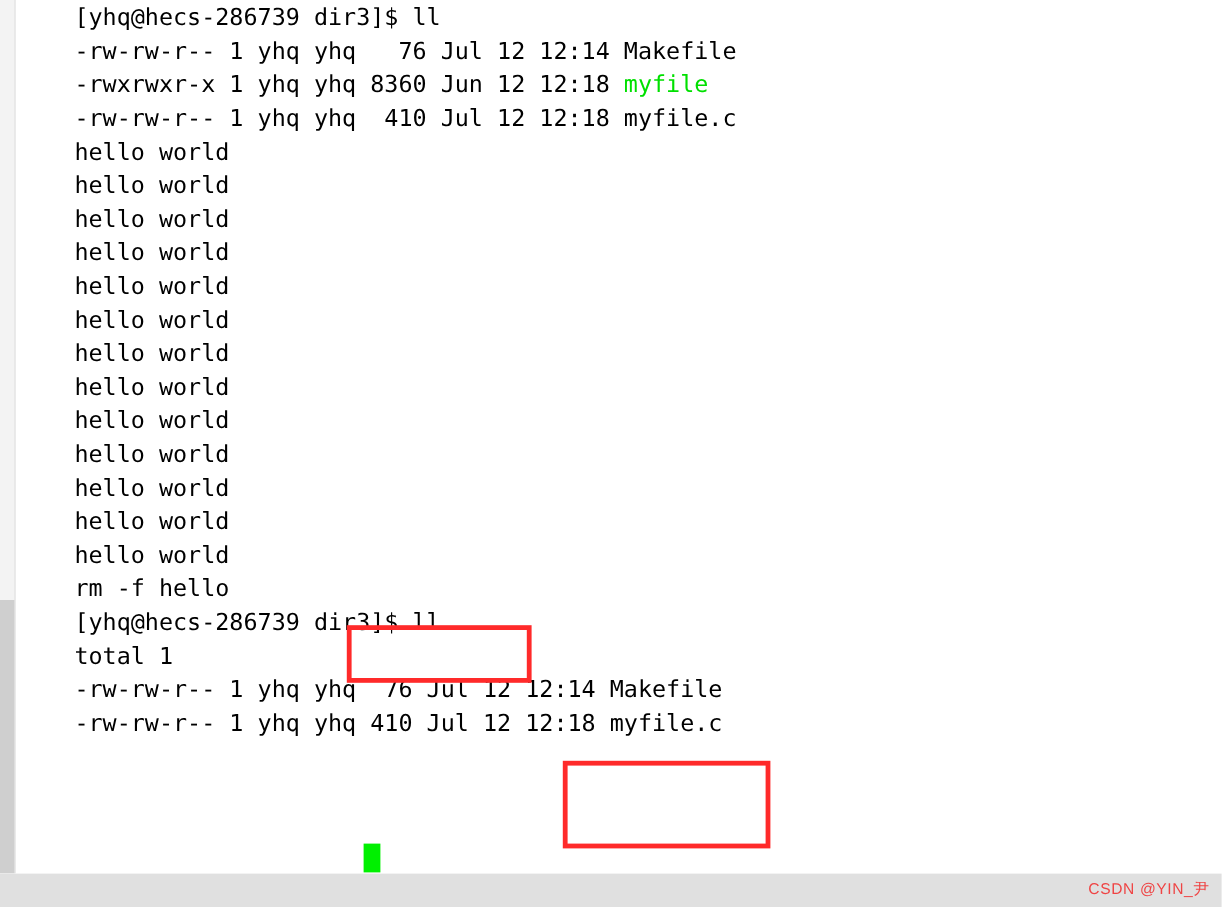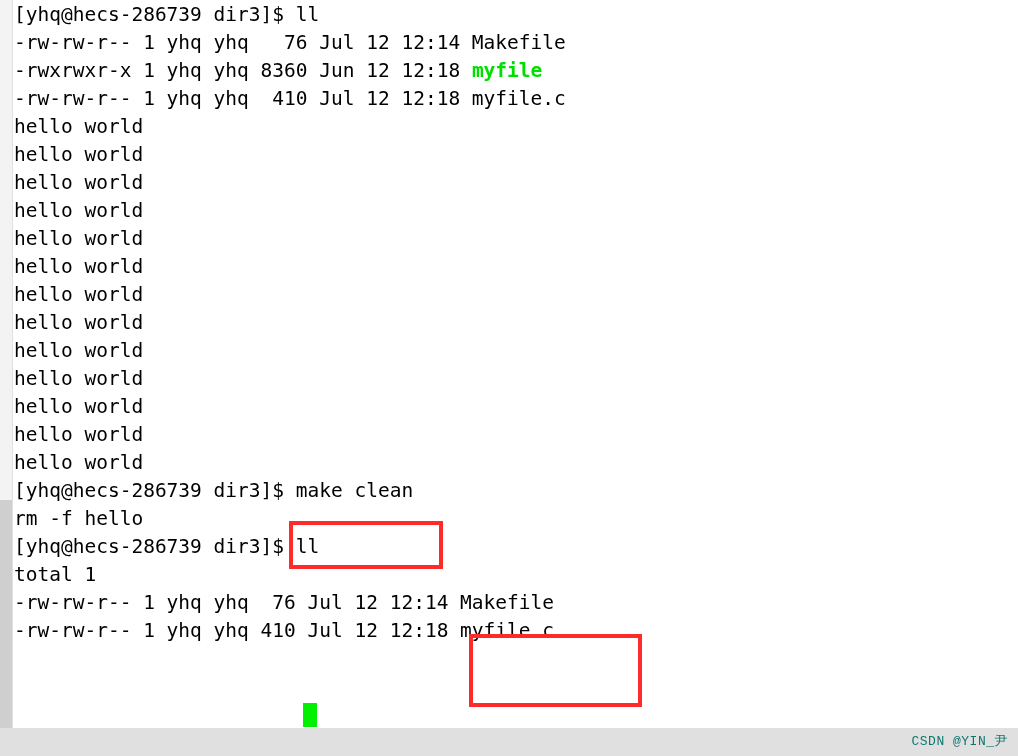--- a/index.html
+++ b/index.html
@@ -58,24 +58,25 @@
     top: 1px;
     width: 1000px;
   }
   .line {
     height: 28px;
     line-height: 28px;
     font-size: 19.5px;
     color: #000000;
     white-space: pre;
     letter-spacing: 0px;
+    margin-left: 48px;
   }
   .grn {
     color: #00e000;
-    font-weight: bold;
+    font-weight: normal;
   }
 
   
   #cursor {
     position: absolute;
     left: 303px;
     top: 703px;
     width: 14px;
     height: 24px;
     background: #00f000;
@@ -108,23 +109,23 @@
     left: 0;
     top: 728px;
     width: 1018px;
     height: 28px;
     background: #e0e0e0;
   }
   #watermark {
     position: absolute;
     right: 10px;
     top: 732px;
-    font-family: Liberation Mono, monospace;
+    font-family: Liberation Sans, sans-serif;
     font-size: 13px;
-    color: #0f766e;
+    color: #ef4444;
     letter-spacing: 0.5px;
     text-align: right;
   }
 </style>
 </head>
 <body>
 
 <div id="screen">
 
   <div id="terminal">
@@ -144,21 +145,20 @@
       <div class="line">hello world</div>
       <div class="line">hello world</div>
       <div class="line">hello world</div>
       <div class="line">hello world</div>
       <div class="line">hello world</div>
       <div class="line">hello world</div>
       <div class="line">hello world</div>
       <div class="line">hello world</div>
       <div class="line">hello world</div>
       <div class="line">hello world</div>
-      <div class="line">[yhq@hecs-286739 dir3]$ make clean</div>
       <div class="line">rm -f hello</div>
       <div class="line">[yhq@hecs-286739 dir3]$ ll</div>
       <div class="line">total 1</div>
       <div class="line">-rw-rw-r-- 1 yhq yhq  76 Jul 12 12:14 Makefile</div>
       <div class="line">-rw-rw-r-- 1 yhq yhq 410 Jul 12 12:18 myfile.c</div>
     </div>
 
     <div id="cursor"></div>
 
     <div class="annot-box" id="annot-make-clean"></div>

